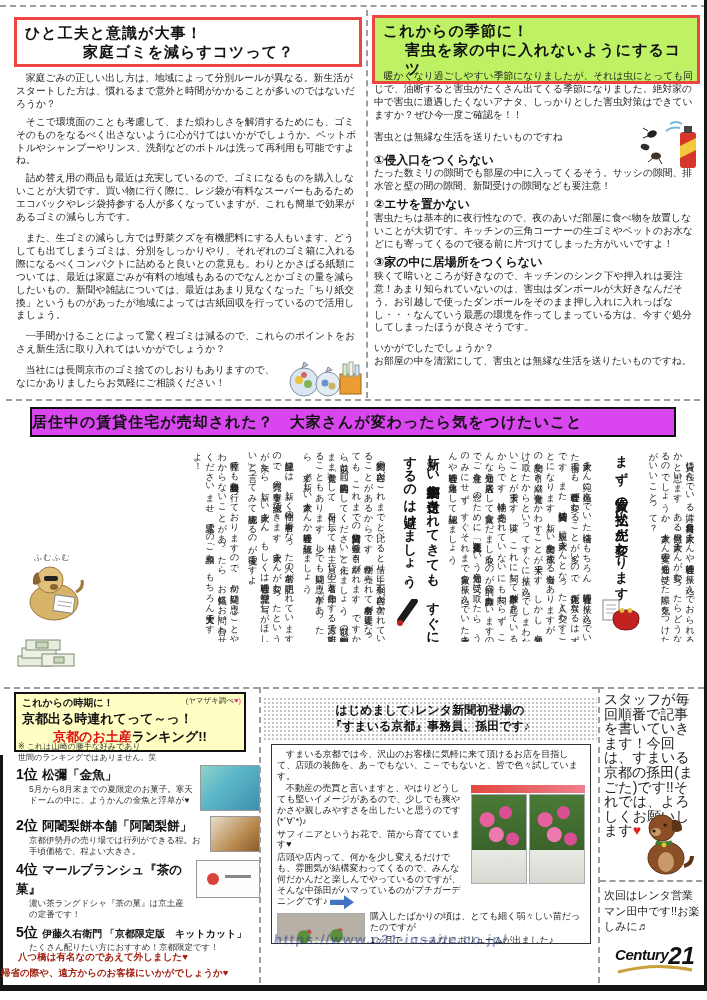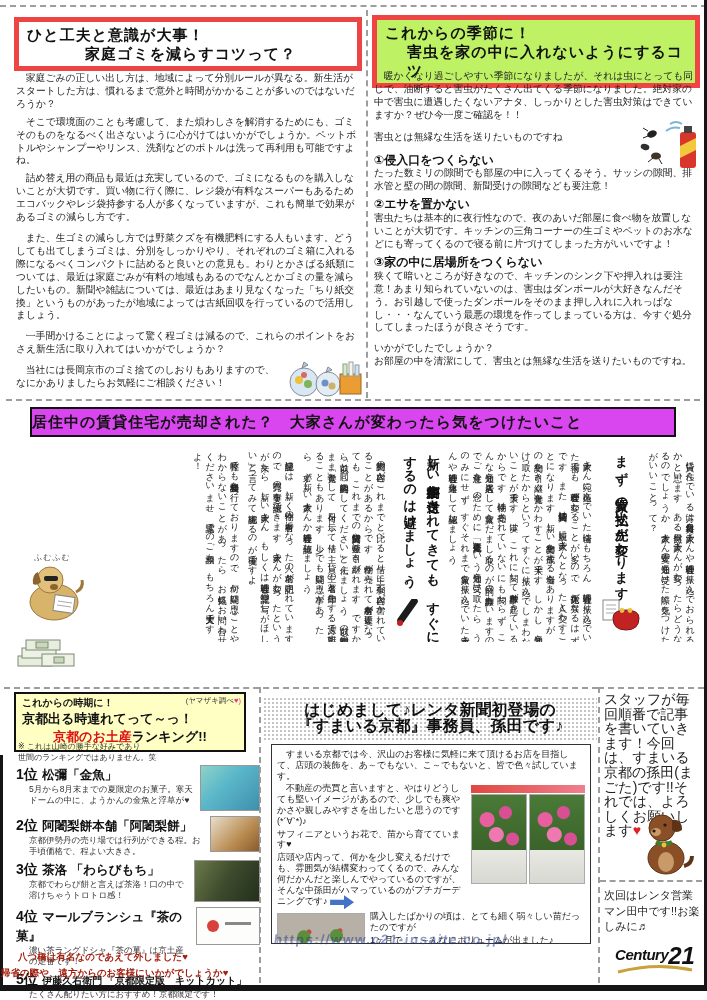--- a/index.html
+++ b/index.html
@@ -3,21 +3,21 @@
 <meta charset="utf-8">
 <style>
   html,body{margin:0;padding:0;background:#9a9a9a;}
   .page{position:relative;width:707px;height:1000px;background:#ffffff;margin:0 auto;
         font-family:"Liberation Sans","DejaVu Sans",sans-serif;color:#222;overflow:hidden;}
   
   .edge{position:absolute;background:#151515;}
   .dash-h{position:absolute;border-top:2px dashed #9d9d9d;height:0;}
   .dash-v{position:absolute;border-left:2px dashed #9d9d9d;width:0;}
   
-  .hbox{position:absolute;border:5px solid #ef4444;padding:3px 8px;box-sizing:border-box;background:#fff;}
+  .hbox{position:absolute;border:3px solid #ef4444;padding:3px 8px;box-sizing:border-box;background:#fff;}
   .hbox .l1,.hbox .l2{font-weight:bold;font-size:15px;line-height:19px;letter-spacing:1px;color:#111;}
   .hbox .l2{padding-left:58px;}
   .hbox.green{background:#bef264;}
   .hbox.green .l2{padding-left:22px;}
   
   .body-col{position:absolute;font-size:9.8px;line-height:12.9px;color:#222;}
   .body-col p{margin:0 0 5px 0;}
   .subhead{font-weight:bold;font-size:12px;margin:4px 0 1px 0;color:#111;}
   
   .mid-title{position:absolute;left:30px;top:407px;width:646px;height:30px;background:#d946ef;
@@ -54,21 +54,21 @@
   .ph1{width:60px;height:46px;background:linear-gradient(135deg,#8fd3c8 0%,#5cb8c9 40%,#3f8fae 100%);}
   .ph2{width:50px;height:36px;background:linear-gradient(135deg,#e8decb 0%,#b98c52 60%,#8a5a2a 100%);}
   .ph3{width:66px;height:42px;background:linear-gradient(120deg,#6b7a4a 0%,#3d4a2c 50%,#22301d 100%);}
   .ph4{width:64px;height:38px;background:#fdfdfb;position:relative;}
   .ph4 .logo-dot{position:absolute;left:10px;top:12px;width:12px;height:12px;border-radius:50%;
                  background:#d8413c;}
   .ph4 .logo-line{position:absolute;left:28px;top:14px;width:26px;height:3px;background:#888;}
   
   .smile-head{position:absolute;left:263px;top:697px;width:334px;height:44px;
               background-image:radial-gradient(#c4c4c4 0.9px,transparent 1px);background-size:4px 4px;
-              text-align:center;font-weight:bold;font-size:16px;line-height:16px;color:#111;
+              text-align:center;font-weight:bold;font-size:12px;line-height:16px;color:#111;
               padding-top:5px;box-sizing:border-box;}
   .smile-body{position:absolute;left:271px;top:744px;width:320px;height:200px;
               border:1.5px solid #333;box-sizing:border-box;padding:4px 5px;background:#fff;
               font-size:9px;line-height:10.8px;color:#222;overflow:hidden;}
   .smile-body p{margin:0 0 2px 0;}
   .flowers{float:right;width:114px;height:100px;margin:2px 0 2px 4px;}
   .flowers .strip{height:8px;background:linear-gradient(90deg,#e0483f,#ef7f8e);margin-bottom:1px;}
   .fl-row{display:flex;gap:2px;height:90px;}
   .fl{flex:1;border:1px solid #aaa;box-sizing:border-box;
       background:
@@ -244,26 +244,20 @@
       <span class="rname">松彌「金魚」</span>
       <div class="rdesc">5月から8月末までの夏限定のお菓子。寒天ドームの中に、ようかんの金魚と浮草が♥</div>
     </div>
     <div class="rank-item">
       <div class="ph ph2"></div>
       <span class="rk">2位</span>
       <span class="rname">阿闍梨餅本舗「阿闍梨餅」</span>
       <div class="rdesc">京都伊勢丹の売り場では行列ができる程。お手頃価格で、程よい大きさ。</div>
     </div>
     <div class="rank-item">
-      <div class="ph ph3"></div>
-      <span class="rk">3位</span>
-      <span class="rname">茶洛 「わらびもち」</span>
-      <div class="rdesc">京都でわらび餅と言えば茶洛！口の中で溶けちゃうトロトロ感！</div>
-    </div>
-    <div class="rank-item">
       <div class="ph ph4">
           <div class="logo-dot"></div>
           <div class="logo-line"></div>
         </div>
       <span class="rk">4位</span>
       <span class="rname">マールブランシュ『茶の菓』</span>
       <div class="rdesc">濃い茶ラングドシャ『茶の菓』は京土産の定番です！</div>
     </div>
     <div class="rank-item">
       <span class="rk">5位</span>

